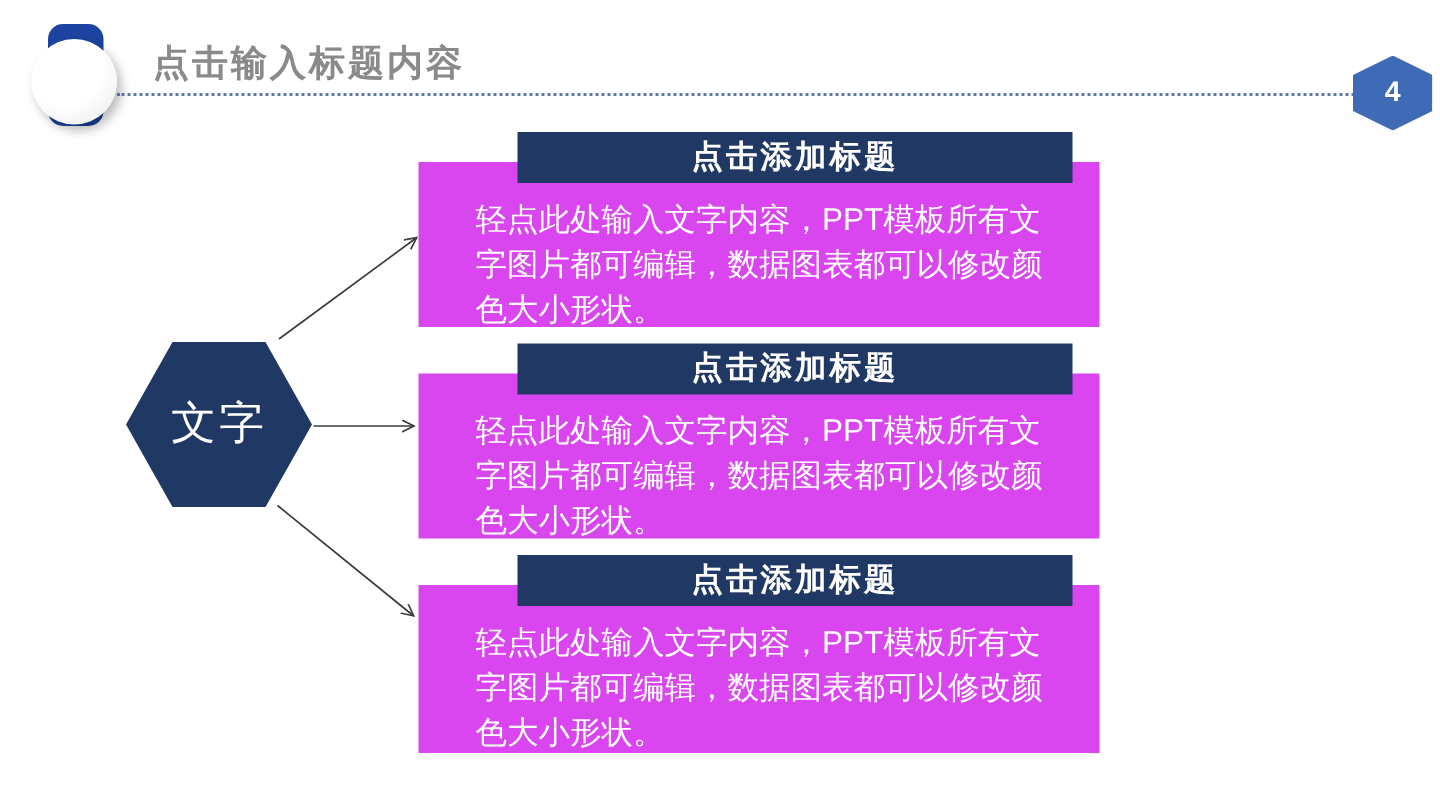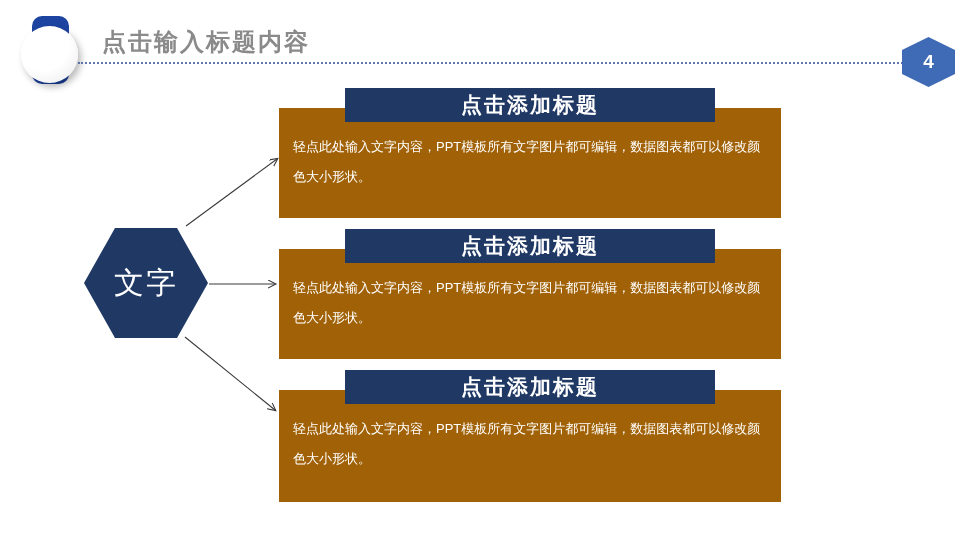--- a/index.html
+++ b/index.html
@@ -72,44 +72,44 @@
     letter-spacing: 2px;
   }
   .connectors {
     position: absolute;
     left: 180px; top: 130px;
     width: 110px; height: 300px;
   }
   .content-box {
     position: absolute;
     left: 279px;
-    width: 502px; height: 110px;
-    background: #a16207;
+    width: 454px; height: 110px;
+    background: #d946ef;
   }
   .box-1 { top: 108px; }
   .box-2 { top: 249px; }
   .box-3 { top: 390px; height: 112px; }
   .box-header {
     position: absolute;
     left: 66px; top: -20px;
     width: 370px; height: 34px;
     background: #1f3864;
     color: #ffffff;
     font-size: 21px;
     font-weight: bold;
     text-align: center;
     line-height: 34px;
     letter-spacing: 2px;
   }
   .box-body {
     position: absolute;
     left: 0; top: 0; right: 0;
-    padding: 24px 20px 0 14px;
+    padding: 24px 20px 0 38px;
     color: #ffffff;
-    font-size: 13px;
+    font-size: 21px;
     line-height: 30px;
   }
 </style>
 </head>
 <body>
 
 <div class="slide">
 
   <div class="decor-pill"></div>
   <div class="decor-circle"></div>

